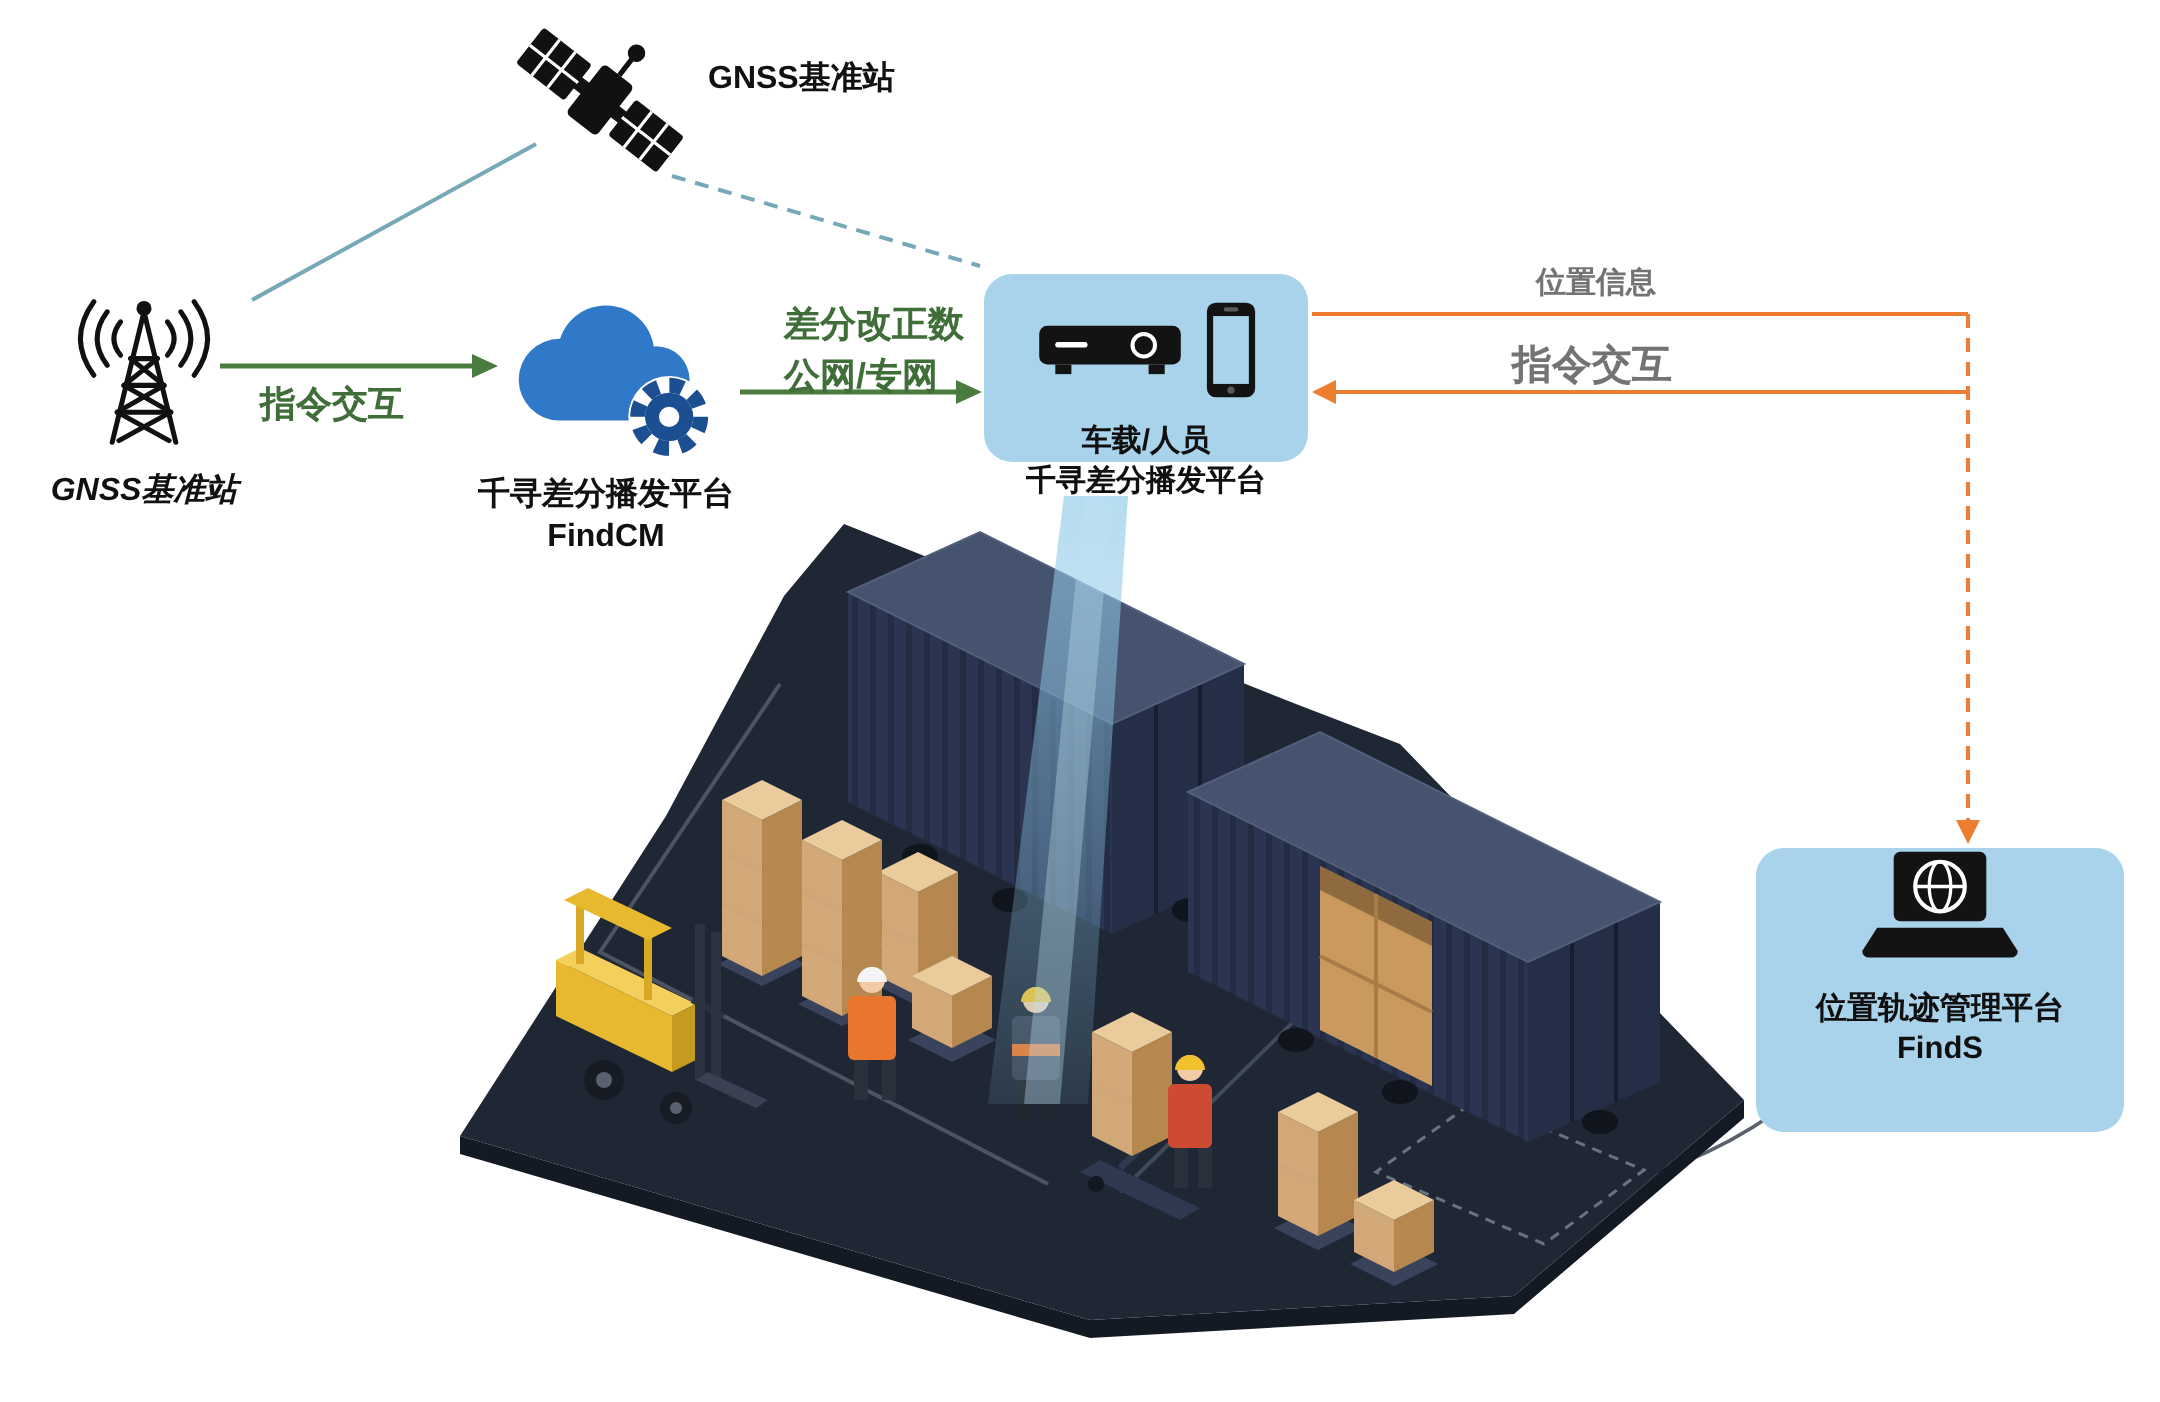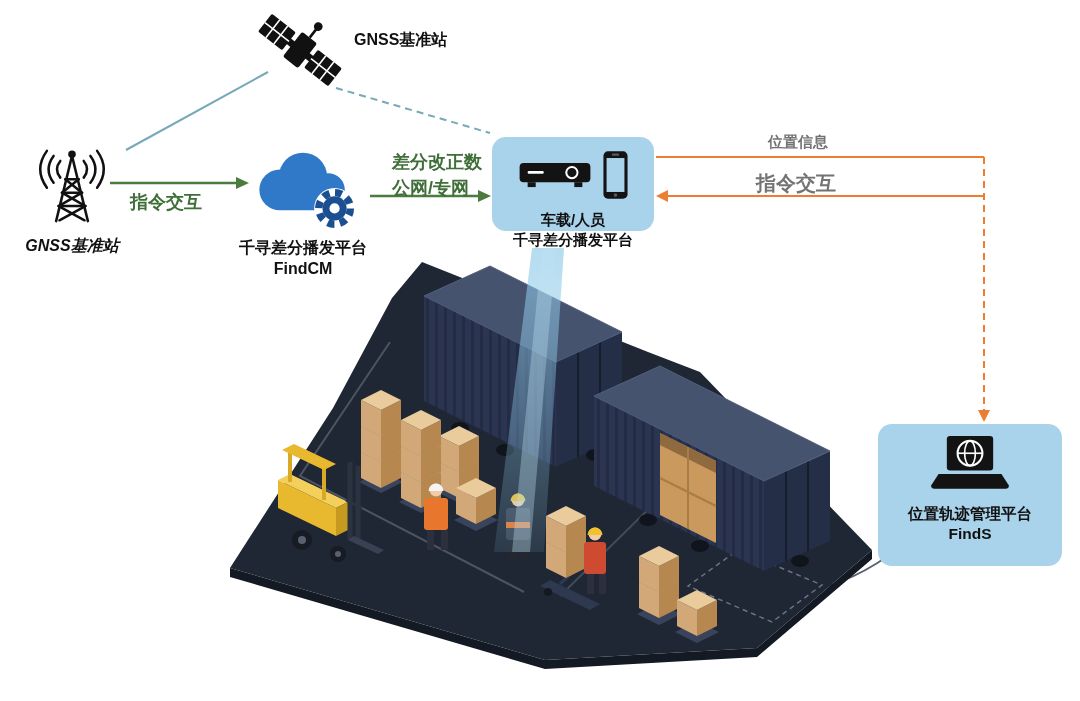--- a/index.html
+++ b/index.html
@@ -302,21 +302,21 @@
     </div>
     <div class="bubble-text">
       <div>车载/人员</div>
       <div>千寻差分播发平台</div>
     </div>
   </div>
 
   <div class="edge-label orange" style="left:768px;top:131px;font-size:15px;">位置信息</div>
   <div class="edge-label orange" style="left:756px;top:169px;font-size:20px;">指令交互</div>
 
-  <div class="bubble" style="left:878px;top:424px;width:184px;height:142px;padding-top:10px;">
+  <div class="bubble" style="left:878px;top:424px;width:184px;height:142px;padding-top:0;">
     <span>
       <svg width="86" height="60" viewBox="0 0 104 72">
         <rect x="24" y="2" width="56" height="42" rx="4" fill="#131313"></rect>
         <circle cx="52" cy="23" r="15" fill="none" stroke="#fff" stroke-width="2.5"></circle>
         <ellipse cx="52" cy="23" rx="6.5" ry="15" fill="none" stroke="#fff" stroke-width="2"></ellipse>
         <line x1="37" y1="23" x2="67" y2="23" stroke="#fff" stroke-width="2"></line>
         <path d="M14 48 h76 l9 14 a4 4 0 0 1 -4 4 H9 a4 4 0 0 1 -4 -4 z" fill="#131313"></path>
       </svg>
     </span>
     <div class="bubble-text" style="font-size:15.5px;">

